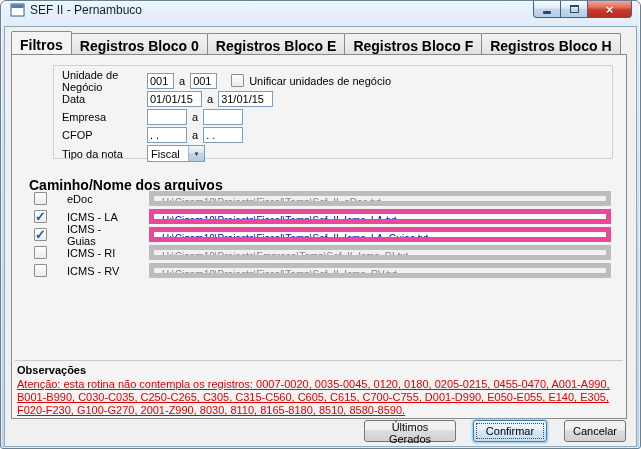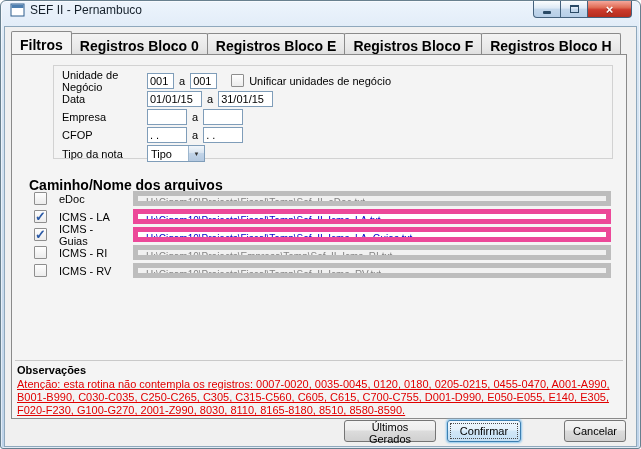--- a/index.html
+++ b/index.html
@@ -57,37 +57,37 @@
   .ml{margin-left:14px;}
   .combo{width:58px;height:17px;box-sizing:border-box;border:1px solid #7F9DB9;background:#fff;
     display:flex;align-items:center;}
   .combo-text{flex:1;font-size:11px;padding-left:3px;}
   .combo-arrow{width:15px;height:15px;border-left:1px solid #9DB6CE;
     background:linear-gradient(#F2F6FA,#D8E4F0 45%,#C2D4E8 50%,#B4C9E0);
     display:flex;align-items:center;justify-content:center;font-size:6px;color:#333;}
 
   .files-title{position:absolute;left:17px;top:122px;font-size:14px;font-weight:bold;color:#000;}
   .files-rows{position:absolute;left:22px;right:15px;top:136px;display:flex;flex-direction:column;gap:3px;}
-  .filerow{display:flex;align-items:center;height:15px;gap:12px;}
+  .filerow{display:flex;align-items:center;height:15px;gap:20px;}
   .filelabel{width:62px;font-size:11px;flex:0 0 auto;}
   .pathfield{flex:1;box-sizing:border-box;height:15px;border:5px solid #ec4899;background:#fff;
     font-size:10px;line-height:13px;padding:0 8px;color:#0000CC;overflow:hidden;white-space:nowrap;}
   .pathfield.disabled{background:#F1F1F1;color:#838383;border-color:#BDBDBD;}
 
   .obs-sep{position:absolute;left:3px;right:3px;top:305px;border-top:1px solid #C9C9C9;}
   .obs-title{position:absolute;left:5px;top:309px;font-size:11px;font-weight:bold;color:#000;}
   .obs-text{position:absolute;left:5px;right:7px;top:323px;font-size:11px;line-height:13px;color:#E00000;text-decoration:underline;}
 
-  .footer{position:absolute;right:10px;bottom:4px;display:flex;gap:11px;}
+  .footer{position:absolute;right:10px;bottom:4px;display:flex;gap:17px;}
   .btn{box-sizing:border-box;height:22px;font-family:"Liberation Sans",sans-serif;font-size:11px;color:#000;
     border:1px solid #757575;border-radius:3px;padding:0 6px;cursor:default;
     background:linear-gradient(#F4F4F4,#EDEDED 45%,#DCDCDC 50%,#D0D0D0);}
   .btn-ultimos{width:92px;}
   .btn-confirmar{width:74px;}
-  .btn-cancelar{width:62px;margin-left:32px;}
+  .btn-cancelar{width:62px;}
   .btn.focused{border-color:#3C7FB1;box-shadow:0 0 2px 1px #8DC6EE;
     outline:1px dotted #4A4A4A;outline-offset:-4px;
     background:linear-gradient(#F0F7FD,#E4F1FB 45%,#D1E7F7 50%,#C4DFF4);}
 </style>
 </head>
 <body>
 
 <div class="window">
 
   <div class="titlebar">
@@ -152,21 +152,21 @@
         <div class="frow">
           <span class="flabel">CFOP</span>
           <div class="field w-emp">. .</div>
           <span class="sep">a</span>
           <div class="field w-emp">. .</div>
         </div>
 
         <div class="frow">
           <span class="flabel">Tipo da nota</span>
           <div class="combo">
-            <span class="combo-text">Tipo</span>
+            <span class="combo-text">Fiscal</span>
             <span class="combo-arrow">▼</span>
           </div>
         </div>
 
       </div>
 
       <div class="files-title">Caminho/Nome dos arquivos</div>
 
       <div class="files-rows">
 

